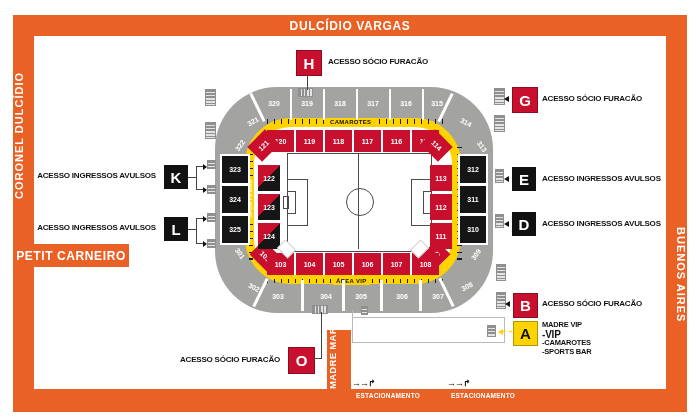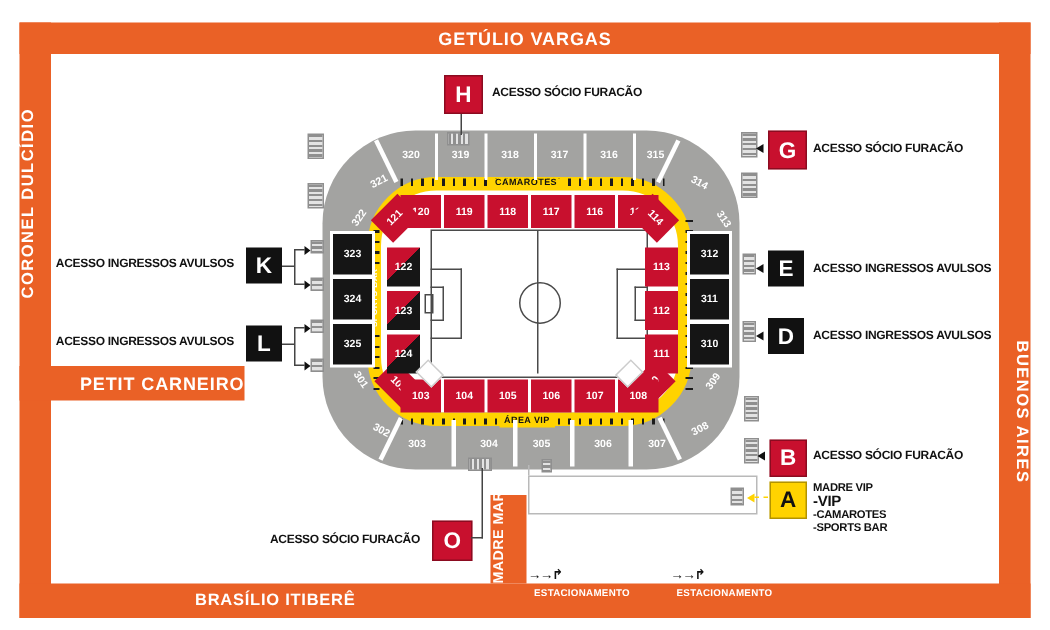--- a/index.html
+++ b/index.html
@@ -36,29 +36,28 @@
   
   #field{position:absolute;left:92px;top:68px;width:143px;height:97px;background:#fff;border:1px solid #4a4a4a;}
   .fl{position:absolute;border:1px solid #4a4a4a;}
 </style>
 </head>
 <body>
 
 <div id="stage">
 
   <div class="obar hstreet" style="left:13px;top:15px;width:674px;height:21px;">
-    <span>GETÚLIO VARGAS</span>
+    <span>DULCÍDIO VARGAS</span>
   </div>
   <div class="obar" style="left:13px;top:15px;width:21px;height:397px;"></div>
   <span class="vtext flip" style="left:13px;top:55px;width:21px;height:160px;">CORONEL DULCÍDIO</span>
   <div class="obar" style="left:666px;top:15px;width:21px;height:397px;"></div>
   <span class="vtext" style="left:666px;top:200px;width:21px;height:150px;">BUENOS AIRES</span>
   <div class="obar" style="left:13px;top:389px;width:674px;height:23px;"></div>
-  <span class="ab" style="left:130px;top:389px;height:23px;line-height:23px;color:#fff;font-weight:bold;font-size:11px;letter-spacing:.5px;">BRASÍLIO ITIBERÊ</span>
-  <div class="obar hstreet" style="left:13px;top:244px;width:150px;height:23px;justify-content:flex-end;">
+  <div class="obar hstreet" style="left:13px;top:244px;width:116px;height:23px;">
     <span>PETIT CARNEIRO</span>
   </div>
   <div class="obar" style="left:327px;top:330px;width:24px;height:59px;"></div>
   <span class="vtext flip" style="left:327px;top:330px;width:24px;height:59px;font-size:9.5px;letter-spacing:.3px;">MADRE MARIA</span>
 
   <span class="pkic" style="left:352px;top:378px;"><span style="color:#111;">→→↱</span><span style="color:#fff;">↳→→</span></span>
   <span class="pktxt" style="left:350px;top:392px;width:76px;">ESTACIONAMENTO</span>
   <span class="pkic" style="left:447px;top:378px;"><span style="color:#111;">→→↱</span><span style="color:#fff;">↳→→</span></span>
   <span class="pktxt" style="left:445px;top:392px;width:76px;">ESTACIONAMENTO</span>
 

